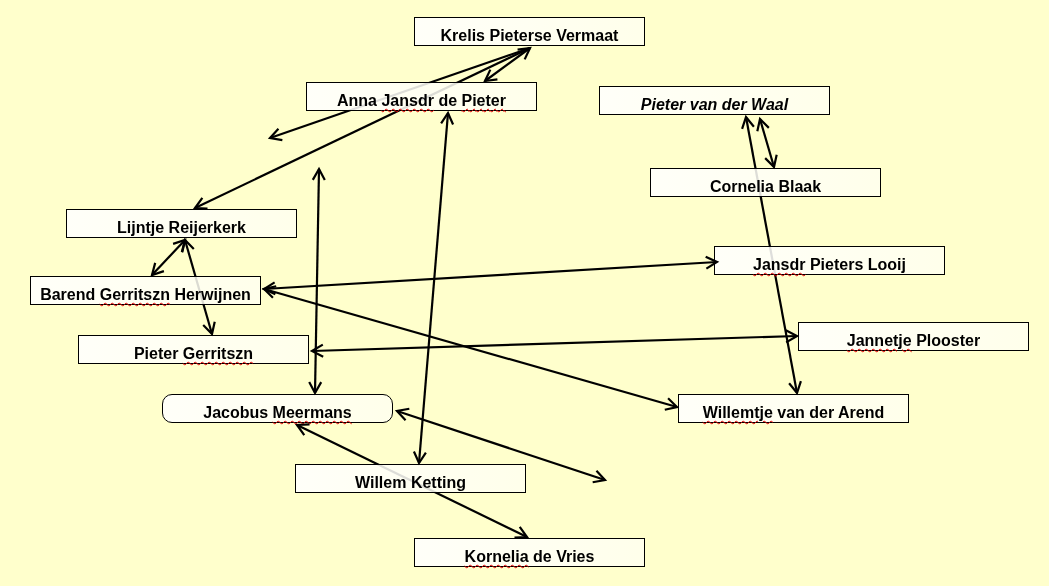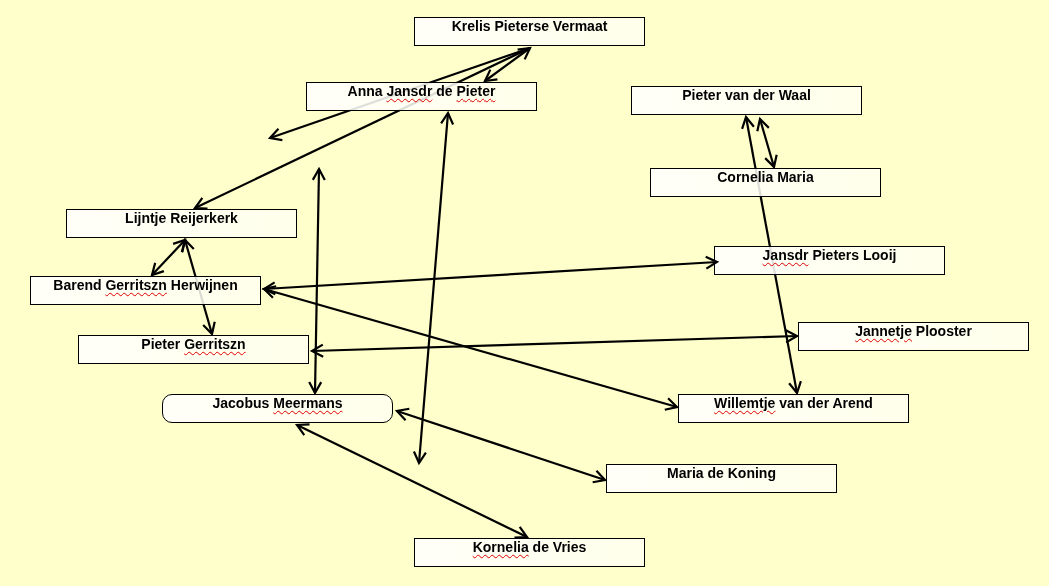--- a/index.html
+++ b/index.html
@@ -9,22 +9,22 @@
     position: relative; overflow: hidden;
     font-family: "Liberation Sans", sans-serif;
   }
   #canvas { position: absolute; left: 0; top: 0; width: 1049px; height: 586px; }
   .node {
     position: absolute;
     width: 231px; height: 29px;
     border: 1px solid #000;
     background: linear-gradient(to right, rgba(255,255,255,0.88), rgba(255,255,240,0.85));
     box-sizing: border-box;
-    display: flex; align-items: flex-start; justify-content: center;
-    font-weight: bold; font-size: 14px; color: #000;
+    display: flex; align-items: flex-end; justify-content: center;
+    font-weight: bold; font-size: 16px; color: #000;
     z-index: 2;
   }
   .node .lbl { white-space: nowrap; }
   .spell { text-decoration: underline wavy #e00000; text-decoration-thickness: 1px; text-underline-offset: 2px; }
   svg#edges { position: absolute; left: 0; top: 0; z-index: 1; }
   svg#edges-front { position: absolute; left: 0; top: 0; z-index: 3; pointer-events: none; }
 </style>
 </head>
 <body>
 
@@ -45,25 +45,25 @@
       <line x1="397" y1="411" x2="605" y2="480" stroke="#000000" stroke-width="2.2"></line>
       <line x1="297" y1="425" x2="527" y2="537" stroke="#000000" stroke-width="2.2"></line>
     </svg>
 
   <div class="node" style="left:414px;top:17px;">
       <span class="lbl">Krelis Pieterse Vermaat</span>
     </div>
   <div class="node" style="left:306px;top:82px;">
       <span class="lbl">Anna <span class="spell">Jansdr</span> de <span class="spell">Pieter</span></span>
     </div>
-  <div class="node" style="left:631px;top:86px;">
+  <div class="node" style="left:599px;top:86px;font-style:italic;">
       <span class="lbl">Pieter van der Waal</span>
     </div>
   <div class="node" style="left:650px;top:168px;">
-      <span class="lbl">Cornelia Maria</span>
+      <span class="lbl">Cornelia Blaak</span>
     </div>
   <div class="node" style="left:66px;top:209px;">
       <span class="lbl">Lijntje Reijerkerk</span>
     </div>
   <div class="node" style="left:714px;top:246px;">
       <span class="lbl"><span class="spell">Jansdr</span> Pieters Looij</span>
     </div>
   <div class="node" style="left:30px;top:276px;">
       <span class="lbl">Barend <span class="spell">Gerritszn</span> Herwijnen</span>
     </div>
@@ -72,22 +72,22 @@
     </div>
   <div class="node" style="left:78px;top:335px;">
       <span class="lbl">Pieter <span class="spell">Gerritszn</span></span>
     </div>
   <div class="node" style="left:162px;top:394px;border-radius:10px;">
       <span class="lbl">Jacobus <span class="spell">Meermans</span></span>
     </div>
   <div class="node" style="left:678px;top:394px;">
       <span class="lbl"><span class="spell">Willemtje</span> van der Arend</span>
     </div>
-  <div class="node" style="left:606px;top:464px;">
-      <span class="lbl">Maria de Koning</span>
+  <div class="node" style="left:295px;top:464px;">
+      <span class="lbl">Willem Ketting</span>
     </div>
   <div class="node" style="left:414px;top:538px;">
       <span class="lbl"><span class="spell">Kornelia</span> de Vries</span>
     </div>
 
   <svg id="edges-front" width="1049" height="586">
       <polyline points="278.43218342454384,128.73186735664362 270,138 282.35751019114184,140.0717002379267" fill="none" stroke="#000000" stroke-width="2.2" stroke-linejoin="miter"></polyline>
       <polyline points="202.34010894653466,197.84506028314289 195,208 207.5118554336343,208.67340449050775" fill="none" stroke="#000000" stroke-width="2.2" stroke-linejoin="miter"></polyline>
       <polyline points="490.3222729726477,69.65656972496308 485,81 497.41863693617785,79.33342967523154" fill="none" stroke="#000000" stroke-width="2.2" stroke-linejoin="miter"></polyline>
       <polyline points="524.6777270273524,59.34343027503692 530,48 517.5813630638222,49.66657032476846" fill="none" stroke="#000000" stroke-width="2.2" stroke-linejoin="miter"></polyline>

